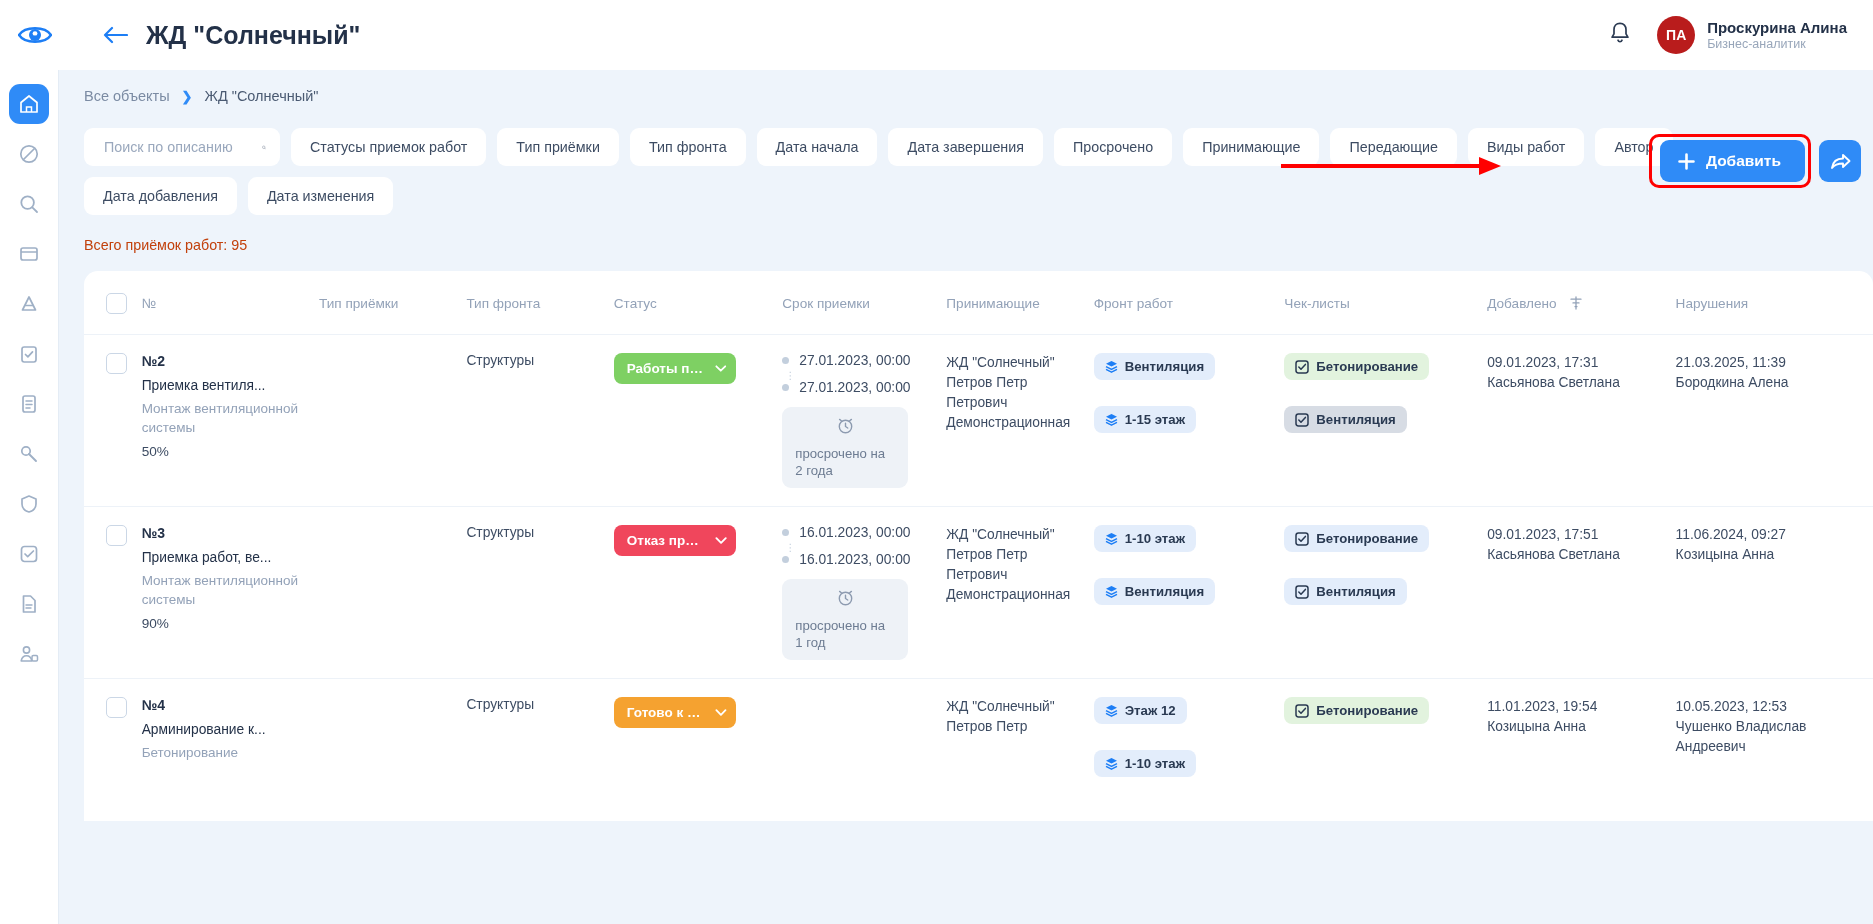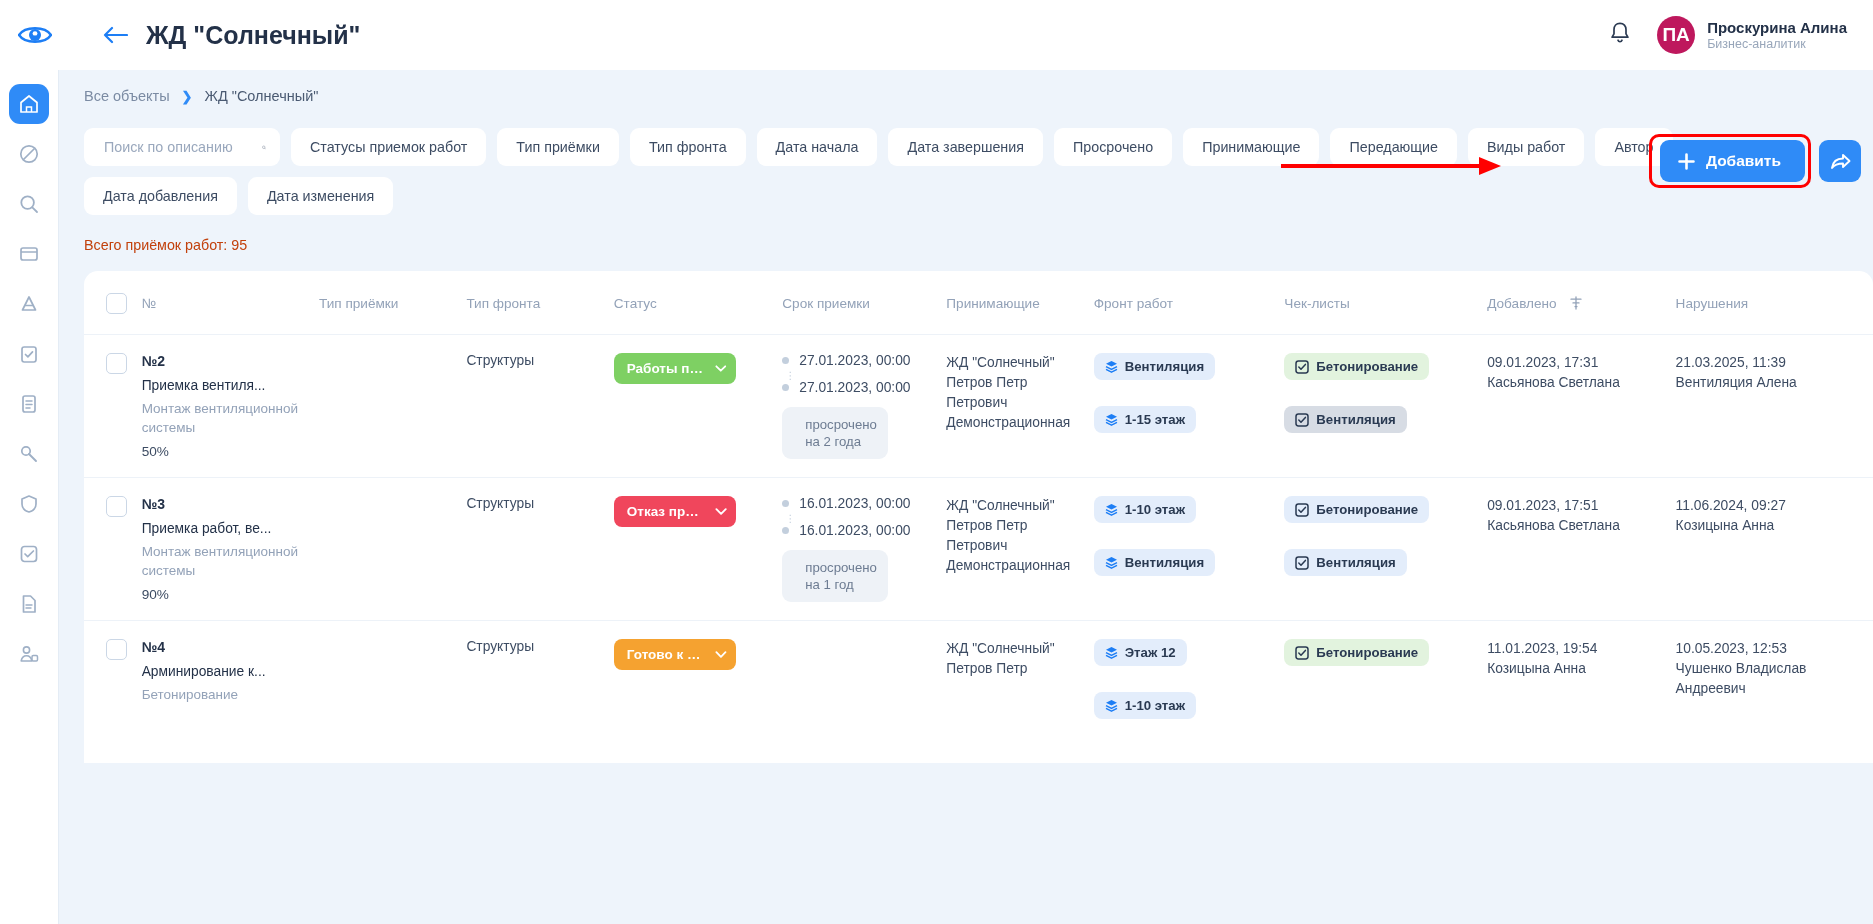--- a/index.html
+++ b/index.html
@@ -25,22 +25,22 @@
   .topnav{ display:flex; align-items:center; gap:0px; margin-left:60px; }
   .topnav a{
     font-size:15.5px; color:#7b8ba3; text-decoration:none; padding:0 26px;
     white-space:nowrap; cursor:pointer;
   }
   .topnav a.more{ color:#2f8bf7; font-size:24px; letter-spacing:1px; padding:0 28px; line-height:10px;}
   .topright{ margin-left:auto; display:flex; align-items:center; padding-right:26px; gap:26px;}
   .bell{ cursor:pointer; }
   .user{ display:flex; align-items:center; gap:12px; cursor:pointer;}
   .avatar{
-    width:38px;height:38px;border-radius:50%;background:#be185d;color:#fff;
-    display:flex;align-items:center;justify-content:center;font-size:19px;font-weight:bold;
+    width:38px;height:38px;border-radius:50%;background:#b91c1c;color:#fff;
+    display:flex;align-items:center;justify-content:center;font-size:14px;font-weight:bold;
   }
   .user-name{ font-size:15px; font-weight:bold; color:#233148; line-height:17px;}
   .user-role{ font-size:12.5px; color:#98a6ba; line-height:16px;}
 
   
   .rail{
     position:absolute; left:0; top:70px; width:59px; height:854px;
     background:#ffffff; border-right:1px solid #e4ecf5;
     display:flex; flex-direction:column; align-items:center; padding-top:14px; gap:10px;
   }
@@ -125,21 +125,21 @@
   .status-pill .cap{ overflow:hidden; text-overflow:ellipsis; white-space:nowrap; }
   .st-green{ background:#7ed063; }
   .st-red{ background:#f0465c; }
   .st-orange{ background:#f5a230; }
 
   .term-line{ display:flex; align-items:center; gap:10px; margin-bottom:4px; font-size:13.8px;}
   .dot{ width:7px;height:7px;border-radius:50%;background:#c3cfdd; flex:none;}
   .term-dots{ margin-left:3px; color:#c3cfdd; font-size:10px; line-height:8px; letter-spacing:0; }
   .overdue{
     margin-top:12px; background:#eef2f7; border-radius:9px; padding:9px 13px;
-    display:flex; align-items:center; gap:10px; width:106px; color:#6d7c92; font-size:13.2px; line-height:17px;
+    display:flex; align-items:center; gap:10px; width:126px; color:#6d7c92; font-size:13.2px; line-height:17px;flex-direction:column;
   }
 
   .accept-cell{ line-height:20px; color:#3d4c63;}
 
   .tag{
     display:inline-flex; align-items:center; gap:7px; border-radius:8px;
     padding:6px 11px; font-size:13.2px; font-weight:bold; margin-bottom:26px; white-space:nowrap;
   }
   .tag-blue{ background:#e3edfb; color:#2a3a52; }
   .tag-green{ background:#e2f3de; color:#2a3a52; }
@@ -429,21 +429,21 @@
                 </svg>
                 <span>Вентиляция</span>
               </div>
             </td>
             <td class="date-cell">
               <div class="date-strong">09.01.2023, 17:31</div>
               <div class="date-user">Касьянова Светлана</div>
             </td>
             <td class="date-cell">
               <div class="date-strong">21.03.2025, 11:39</div>
-              <div class="date-user">Вентиляция Алена</div>
+              <div class="date-user">Бородкина Алена</div>
             </td>
           </tr>
 
           <tr>
             <td class="col-chk">
               <div class="cb"></div>
             </td>
             <td>
               <div class="num-title">№3</div>
               <div class="num-sub">Приемка работ, ве...</div>

